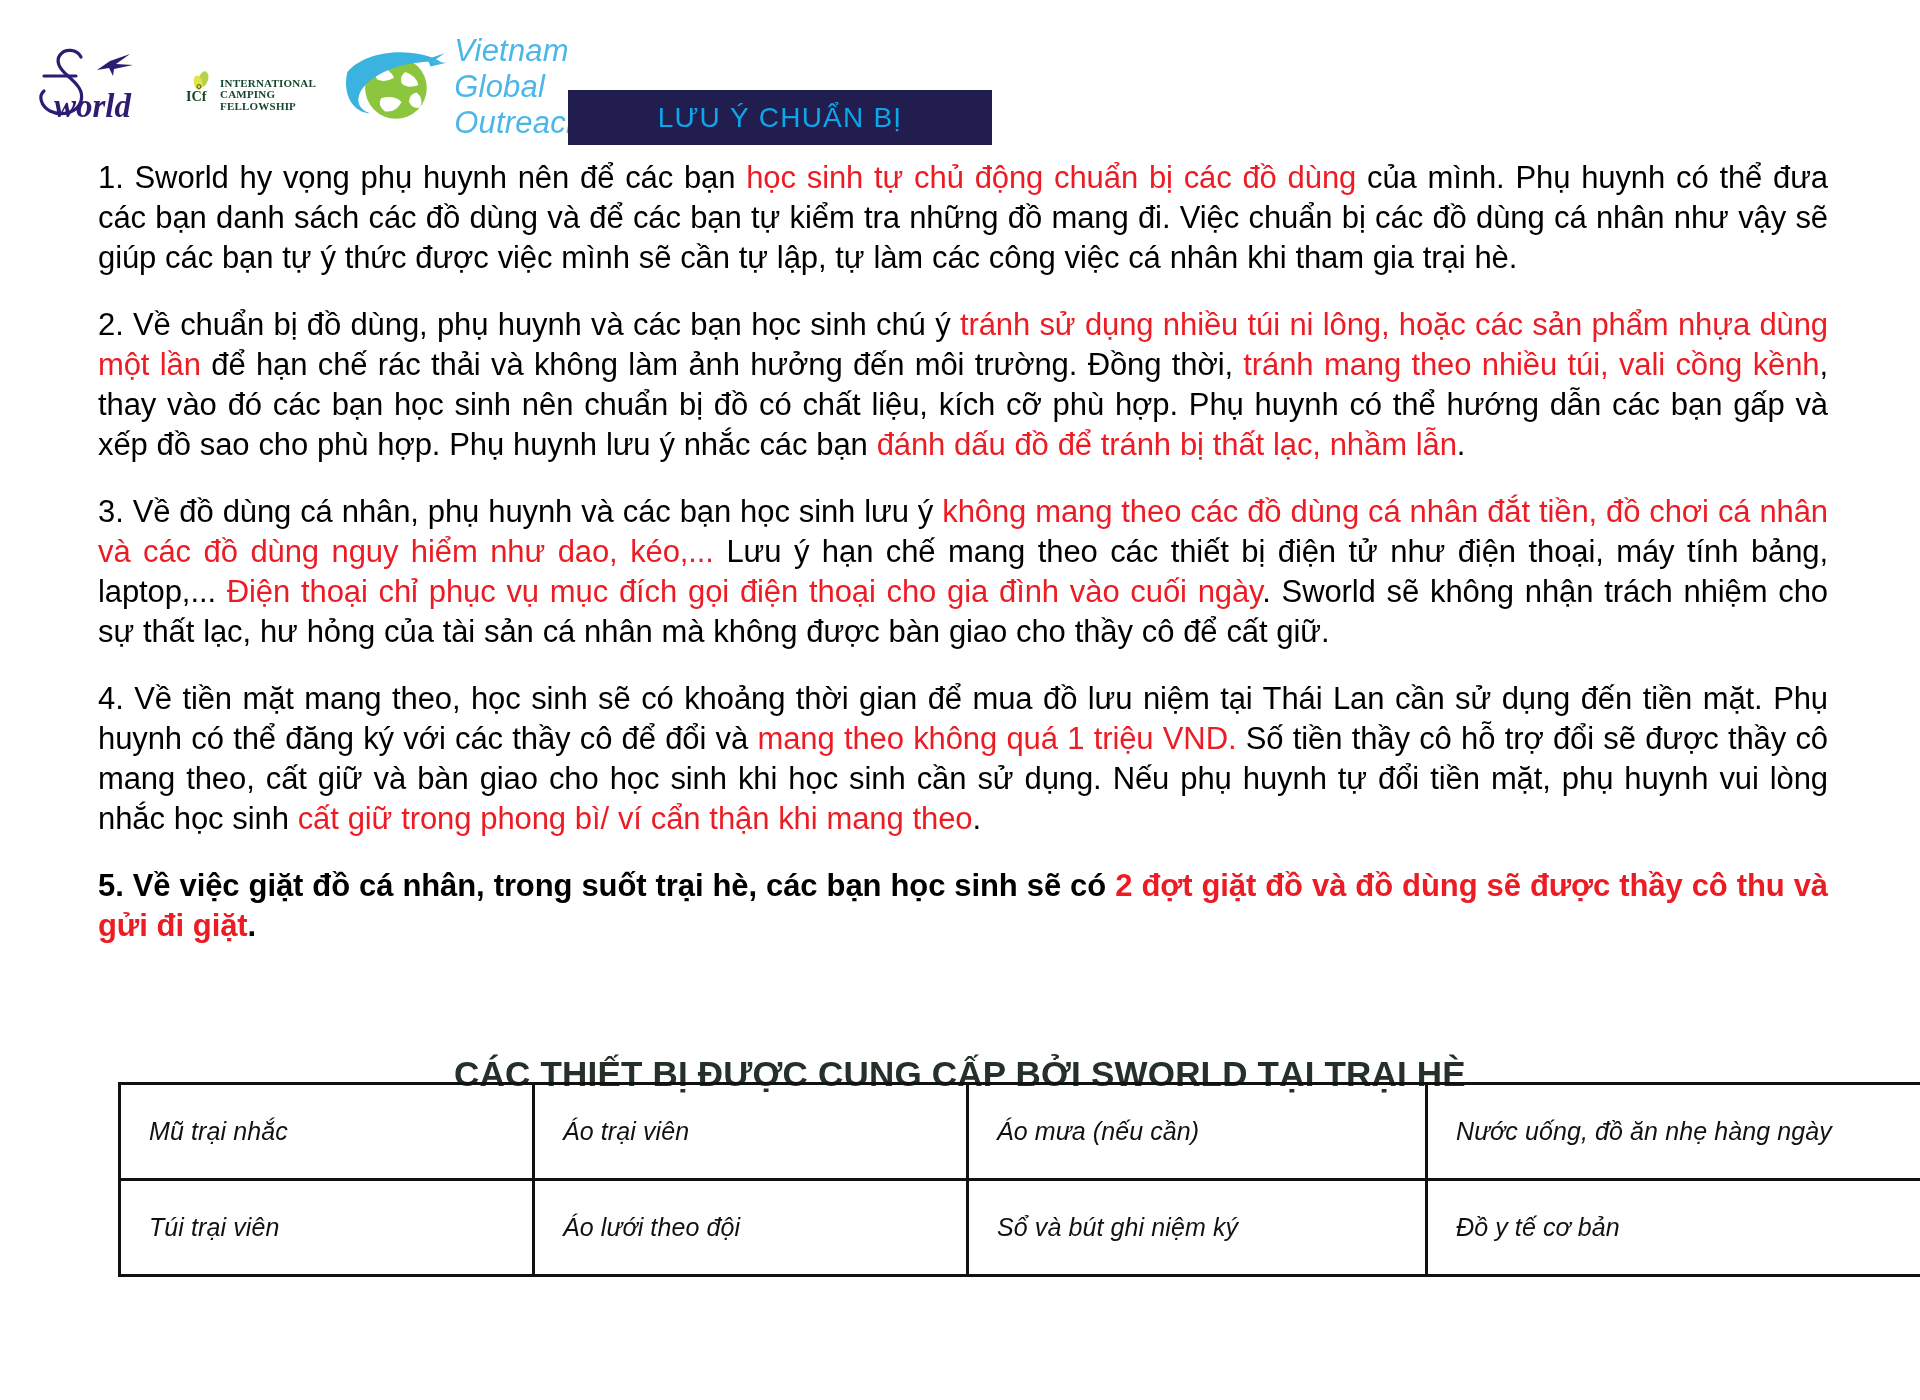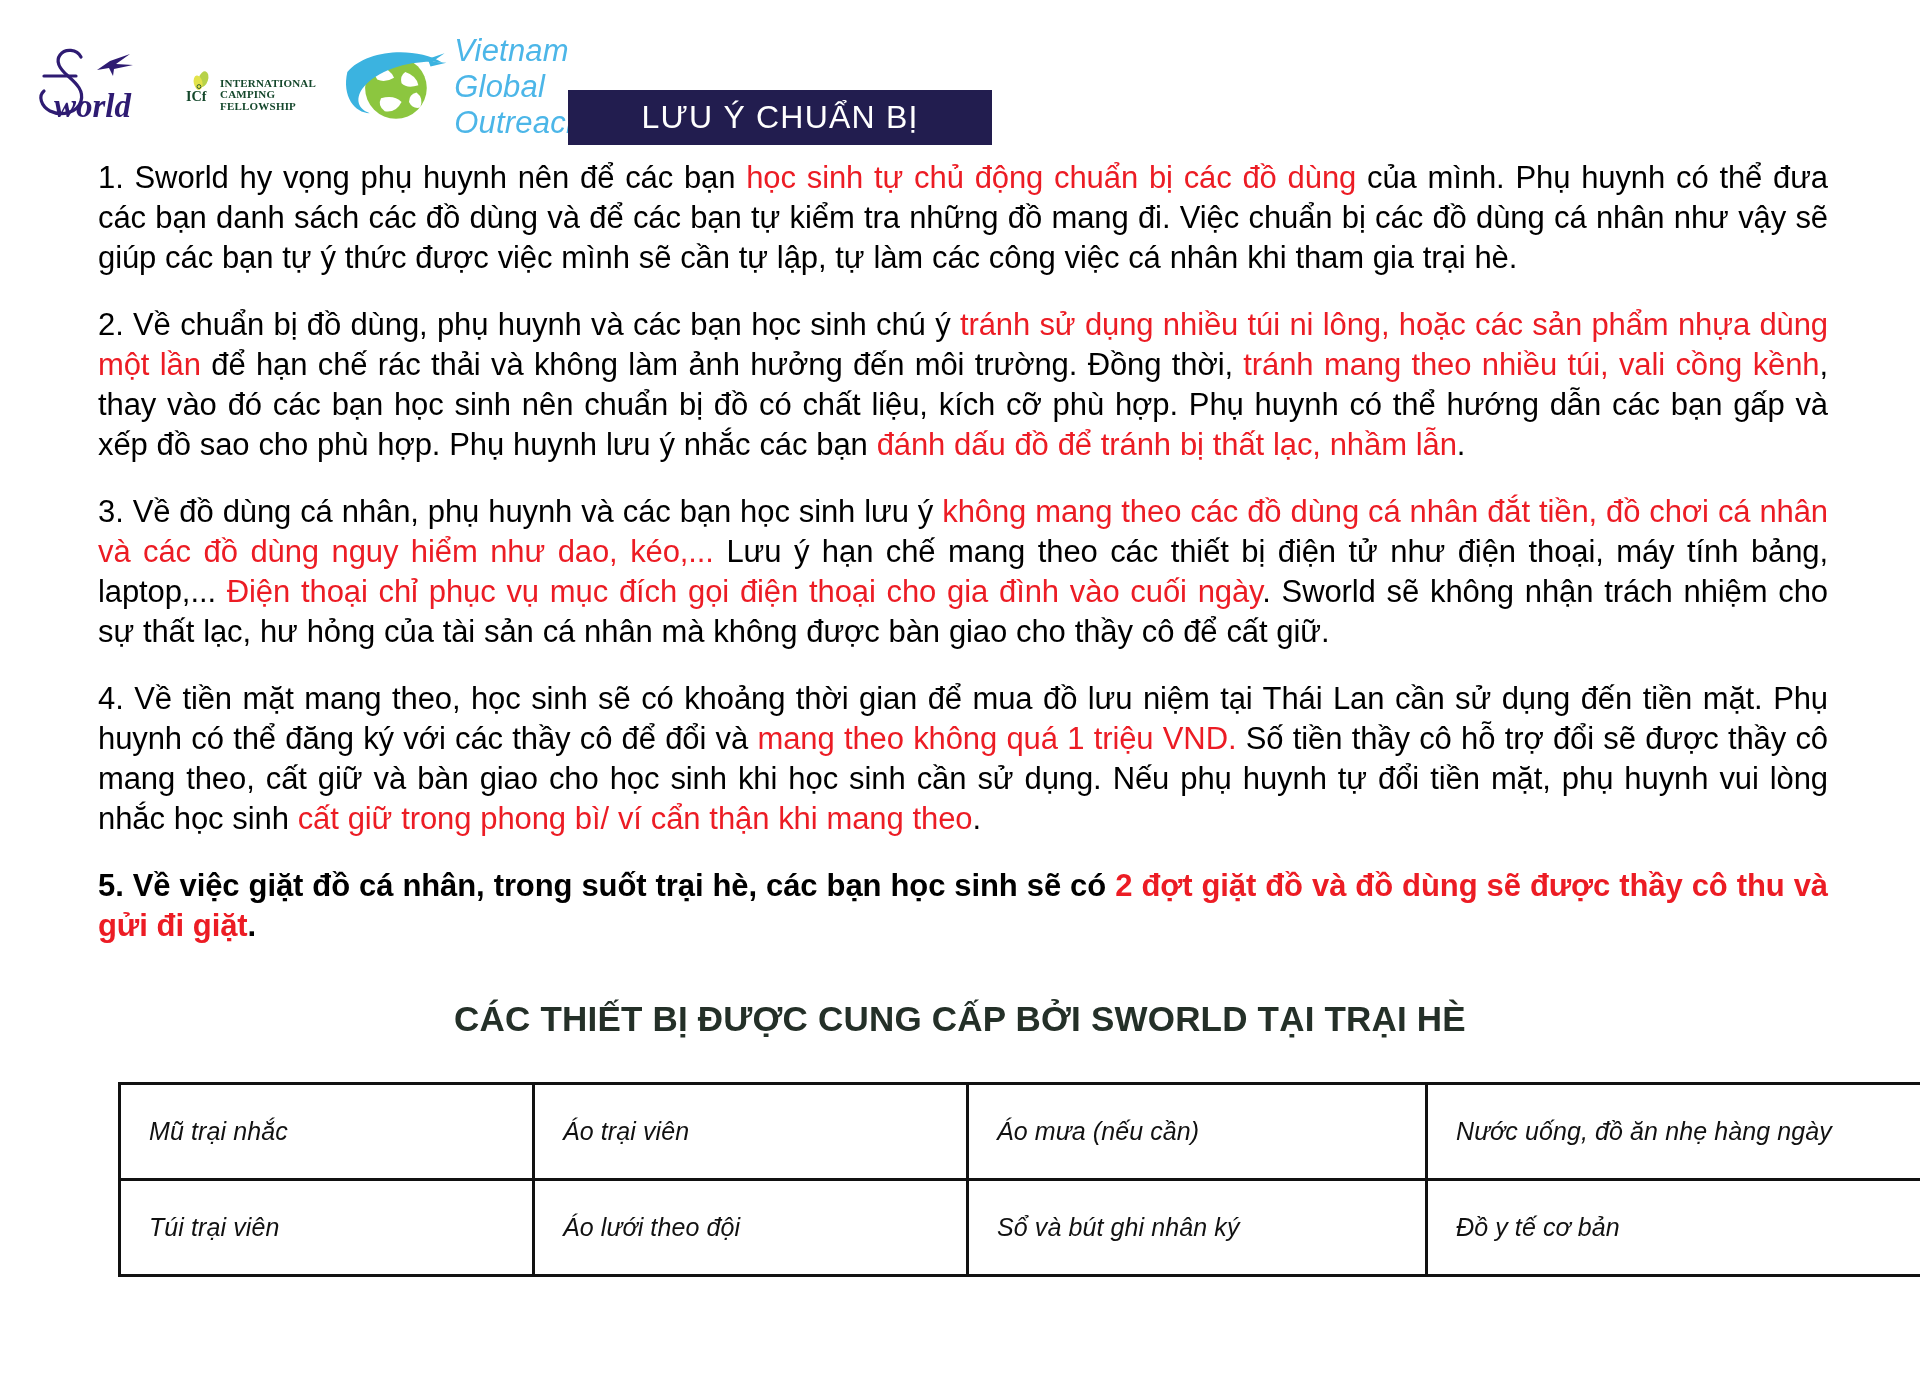--- a/index.html
+++ b/index.html
@@ -101,22 +101,22 @@
     left: 568px;
     top: 68px;
     width: 424px;
     height: 55px;
     background: #221d4f;
     display: flex;
     align-items: center;
     justify-content: center;
   }
   .title-banner-text {
-    color: #ffffff;
-    font-size: 32px;
+    color: #0ea5e9;
+    font-size: 28px;
     font-weight: 400;
     letter-spacing: 1.2px;
     white-space: nowrap;
   }
 
   
   .body-text {
     position: absolute;
     left: 98px;
     top: 158px;
@@ -133,21 +133,21 @@
     word-spacing: 0.4px;
   }
   .para:last-child { margin-bottom: 0; font-weight: bold; }
 
   .hl { color: #ec1c24; }
 
   
   .section-heading {
     position: absolute;
     left: 0;
-    top: 999px;
+    top: 1054px;
     width: 1920px;
     text-align: center;
     font-size: 35px;
     font-weight: 700;
     color: #243028;
     letter-spacing: 0.2px;
   }
 
   
   .equip-table-wrap {
@@ -250,20 +250,20 @@
       <tbody>
         <tr>
           <td class="c0">Mũ trại nhắc</td>
           <td class="c1">Áo trại viên</td>
           <td class="c2">Áo mưa (nếu cần)</td>
           <td class="c3">Nước uống, đồ ăn nhẹ hàng ngày</td>
         </tr>
         <tr>
           <td class="c0">Túi trại viên</td>
           <td class="c1">Áo lưới theo đội</td>
-          <td class="c2">Sổ và bút ghi nhân ký</td>
+          <td class="c2">Sổ và bút ghi niệm ký</td>
           <td class="c3">Đồ y tế cơ bản</td>
         </tr>
       </tbody>
     </table>
   </div>
 
 </div>
 
 </body></html>

